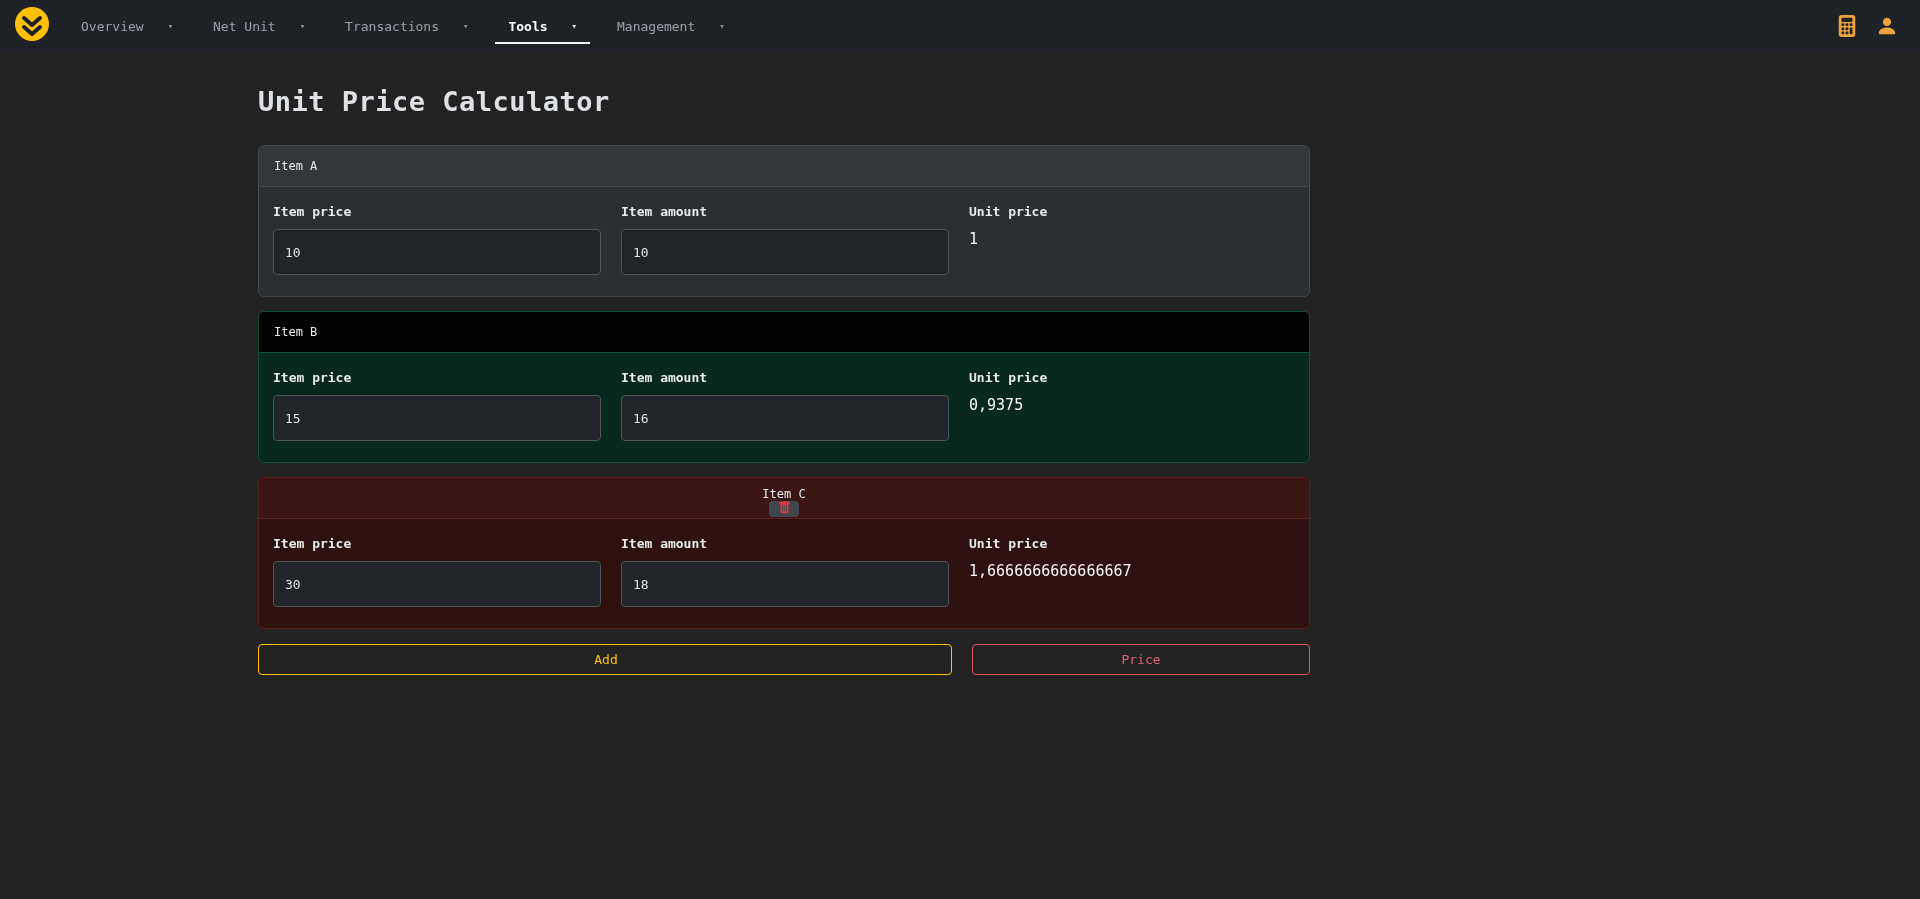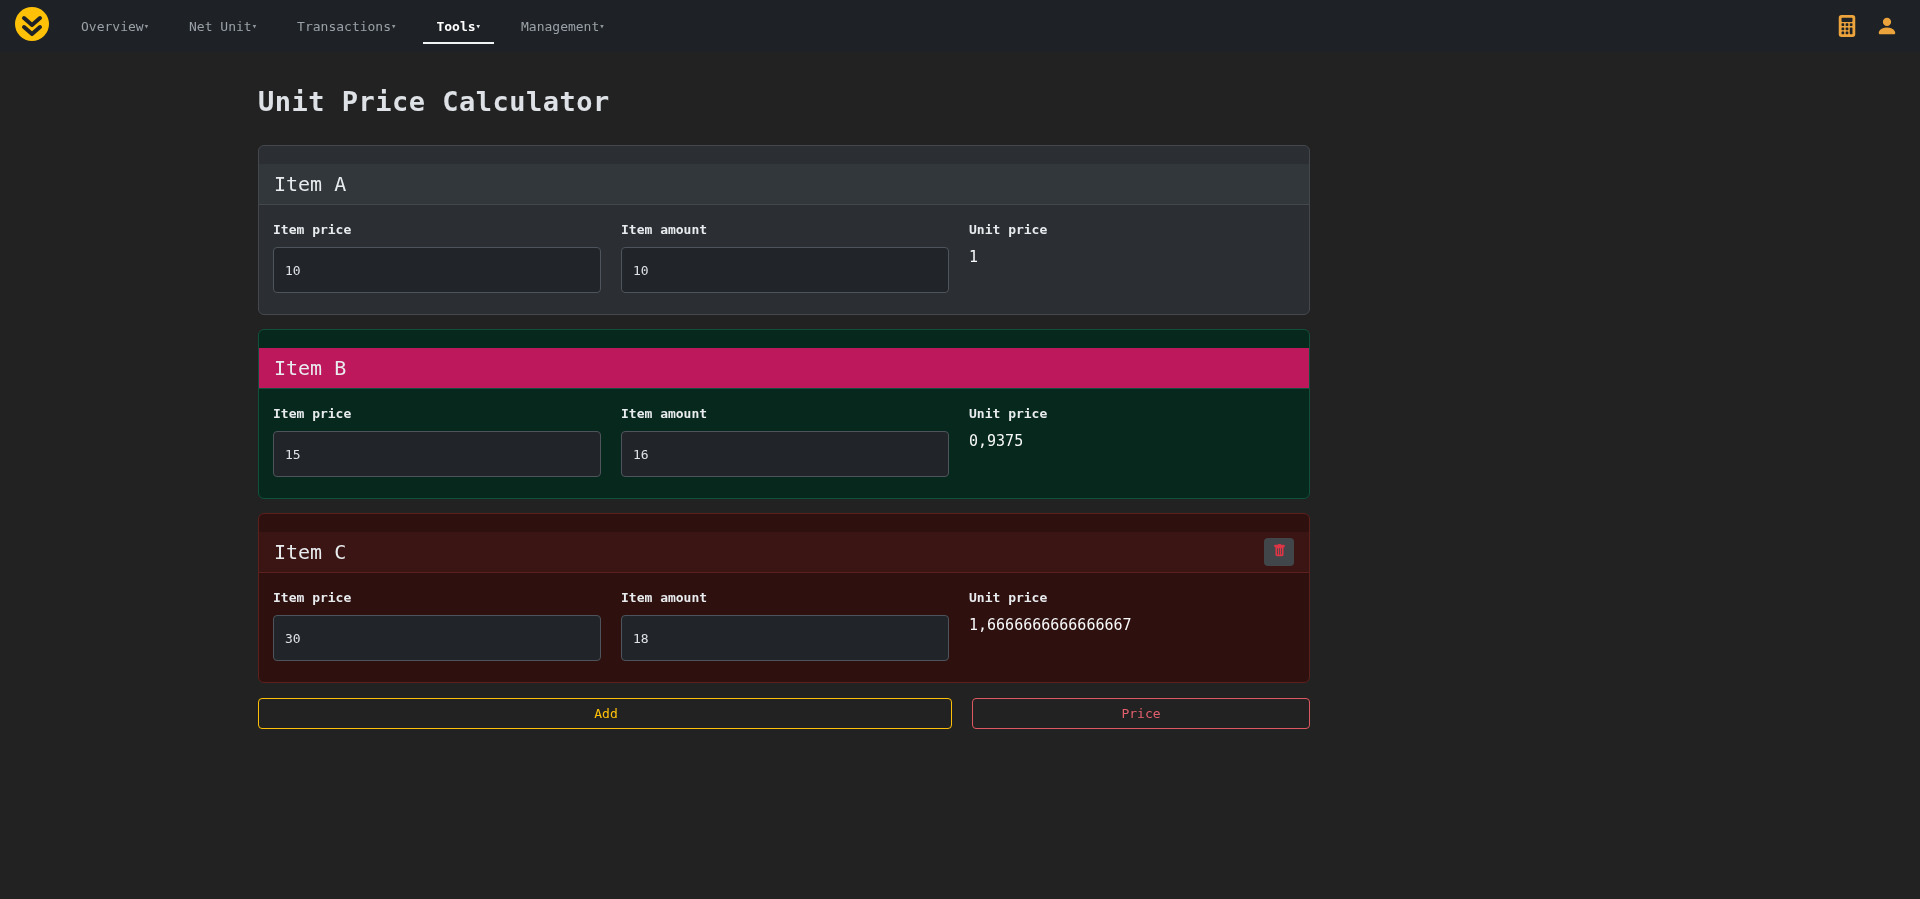--- a/index.html
+++ b/index.html
@@ -29,21 +29,21 @@
   }
   .nav-links { display: flex; align-items: center; height: 100%; }
   .nav-link {
     color: #9aa1a8;
     font-size: 13px;
     text-decoration: none;
     padding: 10px 13px 8px;
     margin-right: 14px;
     display: flex;
     align-items: center;
-    gap: 0;
+    gap: 24px;
     border-bottom: 2px solid transparent;
     cursor: pointer;
     white-space: nowrap;
   }
   .nav-link.active { color: #ffffff; font-weight: bold; border-bottom-color: #f1f3f5; }
   .caret { font-size: 9px; line-height: 1; opacity: .9; }
   .nav-right { margin-left: auto; display: flex; align-items: center; gap: 18px; padding-right: 8px; }
   .nav-icon { display: flex; cursor: pointer; }
 
   
@@ -57,24 +57,23 @@
   }
 
   
   .card { border-radius: 6px; margin-bottom: 14px; border: 1px solid; overflow: hidden; }
   .card-header {
     height: 41px;
     display: flex;
     align-items: center;
     justify-content: space-between;
     padding: 9px 15px;
-    font-size: 20px;
+    font-size: 12px;
     color: #e9ecef;
     border-bottom: 1px solid;
-    margin-top: 18px;
   }
   .card-body { display: flex; padding: 17px 14px 21px 14px; }
   .field { width: 348px; }
   .field-label, .unit-label {
     display: block;
     font-size: 13px;
     font-weight: bold;
     color: #e9ecef;
     margin-bottom: 10px;
   }
@@ -90,24 +89,24 @@
     padding: 4px 11px;
     outline: none;
   }
   .unit-col { flex: 1; }
   .unit-value { font-size: 15px; color: #f8f9fa; margin-top: 11px; }
 
   .card-default { background: #2b2f33; border-color: #43484d; }
   .card-default .card-header { background: #32373c; border-bottom-color: #43484d; }
 
   .card-green { background: #07281c; border-color: #11503a; }
-  .card-green .card-header { background: #be185d; border-bottom-color: #11503a; text-align: right; }
+  .card-green .card-header { background: #000000; border-bottom-color: #11503a; text-align: right; }
 
   .card-red { background: #2e100f; border-color: #5c201d; }
-  .card-red .card-header { background: #3a1514; border-bottom-color: #5c201d; }
+  .card-red .card-header { background: #3a1514; border-bottom-color: #5c201d; flex-direction: column; }
 
   .trash-btn {
     width: 30px;
     height: 28px;
     background: #41464b;
     border: none;
     border-radius: 4px;
     display: flex;
     align-items: center;
     justify-content: center;

